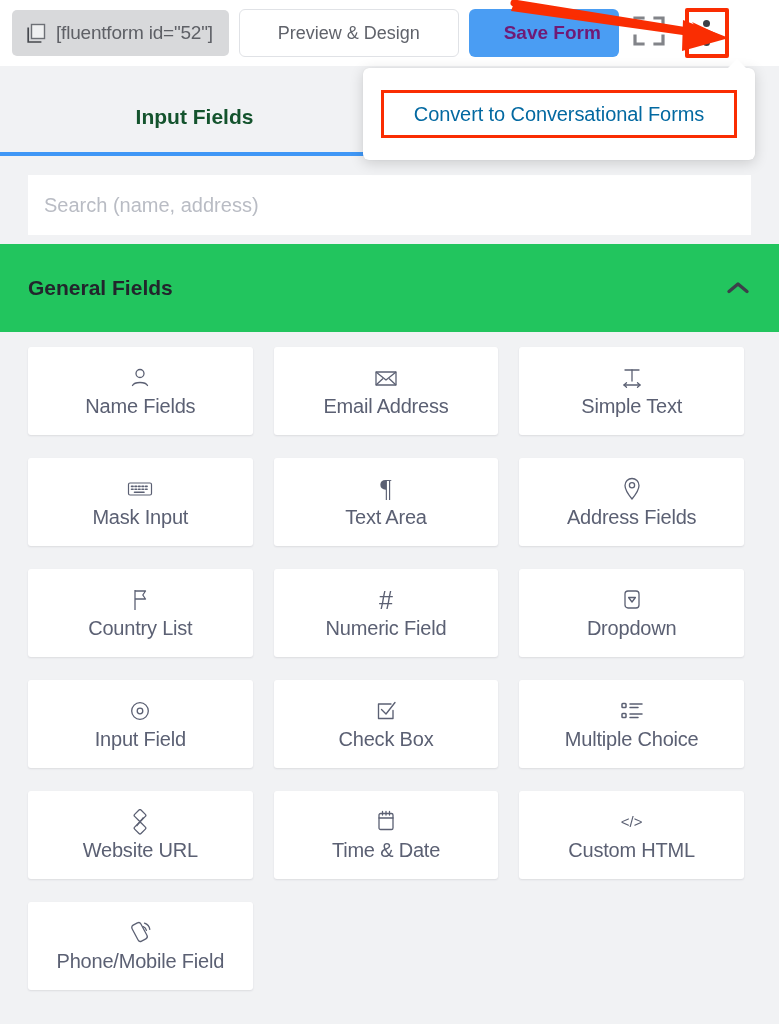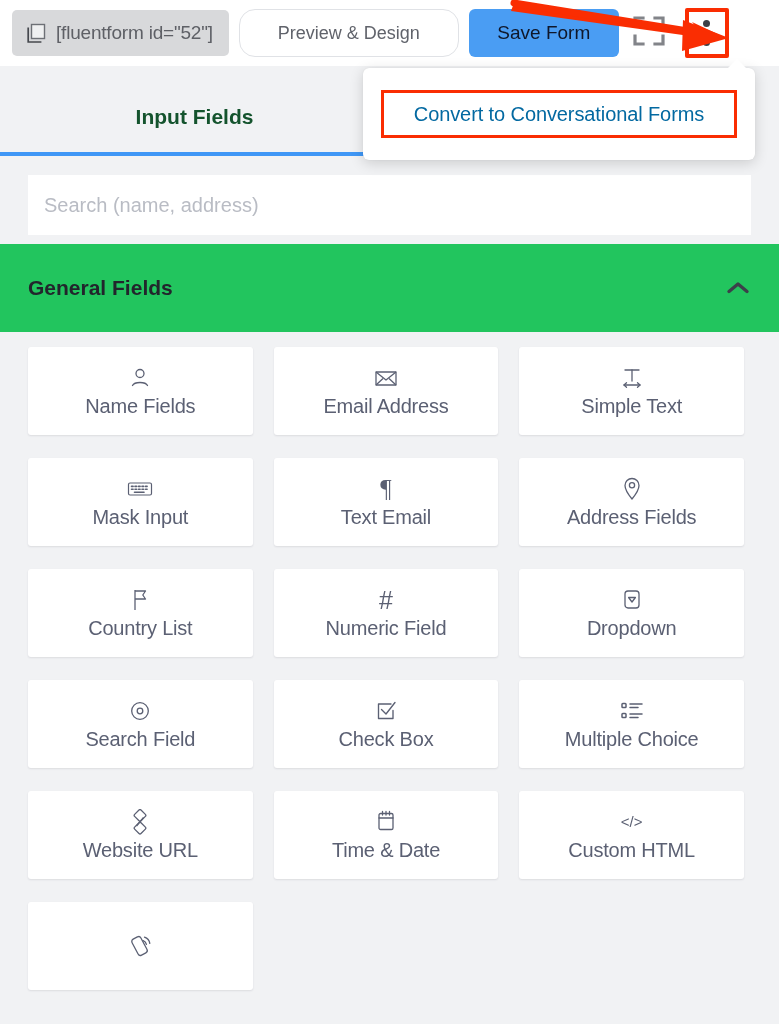--- a/index.html
+++ b/index.html
@@ -47,43 +47,43 @@
     white-space: nowrap;
   }
 
   .copy-ico { width: 20px; height: 21px; flex: 0 0 auto; display:block; }
 
   .btn-preview {
     height: 48px;
     min-width: 220px;
     background: #ffffff;
     border: 1px solid #e0e2e6;
-    border-radius: 16px;
+    border-radius: 6px;
     color: #60636b;
     font-size: 18px;
     display: flex;
     align-items: center;
     justify-content: center;
     padding: 0 20px;
     white-space: nowrap;
     cursor: pointer;
   }
 
   .btn-save {
     height: 48px;
     min-width: 150px;
     background: #4a9df3;
     border: none;
     border-radius: 6px;
-    color: #0f172a;
+    color: #701a75;
     font-size: 19px;
-    font-weight: normal;
-    display: flex;
-    align-items: center;
-    justify-content: center;
+    font-weight: bold;
+    display: flex;
+    align-items: center;
+    justify-content: flex-end;
     padding: 0 18px;
     white-space: nowrap;
     cursor: pointer;
   }
 
   .icon-btn {
     width: 40px; height: 44px;
     display: flex; align-items: center; justify-content: center;
     cursor: pointer;
     flex: 0 0 auto;
@@ -399,21 +399,21 @@
           <path d="M7.5 12.2 H17" stroke-width="1.6" stroke-linecap="round"></path>
         </svg>
       </span>
       <span class="card-label">Mask Input</span>
     </div>
 
     <div class="card">
       <span class="card-ico">
         <span class="glyph-pilcrow">¶</span>
       </span>
-      <span class="card-label">Text Email</span>
+      <span class="card-label">Text Area</span>
     </div>
 
     <div class="card">
       <span class="card-ico">
         <svg width="20" height="25" viewBox="0 0 20 25" fill="none" stroke="#5b6073" stroke-width="1.3" stroke-linejoin="round">
           <path d="M10 23 C10 23 17 14.5 17 9.5 A7 7 0 0 0 3 9.5 C3 14.5 10 23 10 23 Z"></path>
           <circle cx="10" cy="9.3" r="2.6"></circle>
         </svg>
       </span>
       <span class="card-label">Address Fields</span>
@@ -446,21 +446,21 @@
       <span class="card-label">Dropdown</span>
     </div>
 
     <div class="card">
       <span class="card-ico">
         <svg width="24" height="24" viewBox="0 0 24 24" fill="none" stroke="#5b6073" stroke-width="1.3">
           <circle cx="12" cy="12" r="8.3"></circle>
           <circle cx="12" cy="12" r="2.8"></circle>
         </svg>
       </span>
-      <span class="card-label">Search Field</span>
+      <span class="card-label">Input Field</span>
     </div>
 
     <div class="card">
       <span class="card-ico">
         <svg width="24" height="24" viewBox="0 0 24 24" fill="none" stroke="#5b6073" stroke-width="1.35" stroke-linecap="round" stroke-linejoin="round">
           <path d="M19 11.5 V19.5 H4.5 V5 H17"></path>
           <path d="M7.5 10.5 L12 15 L21 3.5"></path>
         </svg>
       </span>
       <span class="card-label">Check Box</span>
@@ -512,20 +512,21 @@
     </div>
 
     <div class="card">
       <span class="card-ico">
         <svg width="24" height="25" viewBox="0 0 24 25" fill="none" stroke="#5b6073" stroke-width="1.3" stroke-linecap="round" stroke-linejoin="round">
           <rect x="6.5" y="3" width="10" height="18" rx="2.6" transform="rotate(-28 11.5 12)"></rect>
           <path d="M16.5 3.2 C19.5 4.3 21.4 6.6 21.8 9.4"></path>
           <path d="M15.2 6.6 C17 7.3 18.1 8.7 18.4 10.4"></path>
         </svg>
       </span>
+      <span class="card-label">Phone/Mobile Field</span>
     </div>
 
   </div>
 
   <svg class="arrow-overlay" viewBox="0 0 779 120">
     <path d="M514 3 L700 32 L692 22 L726 38 L688 46 L697 37 L511 11 Z" fill="#fa2d02"></path>
     <path d="M514 3 L700 33" stroke="#fa2d02" stroke-width="7" stroke-linecap="round"></path>
     <path d="M683 20 L729 38 L682 51 Z" fill="#fa2d02"></path>
   </svg>
 

